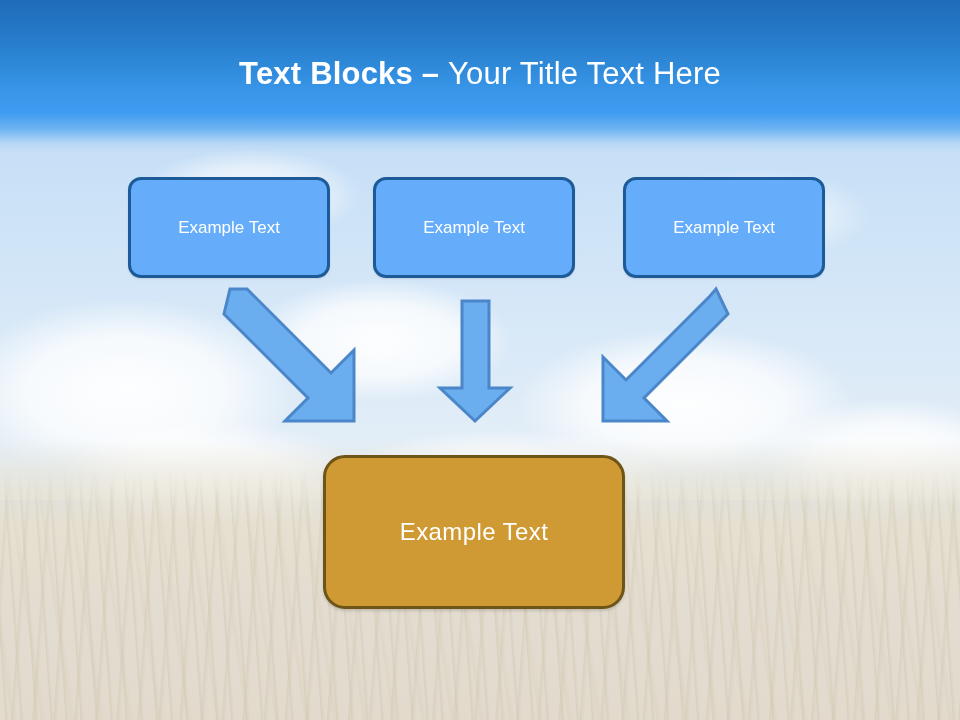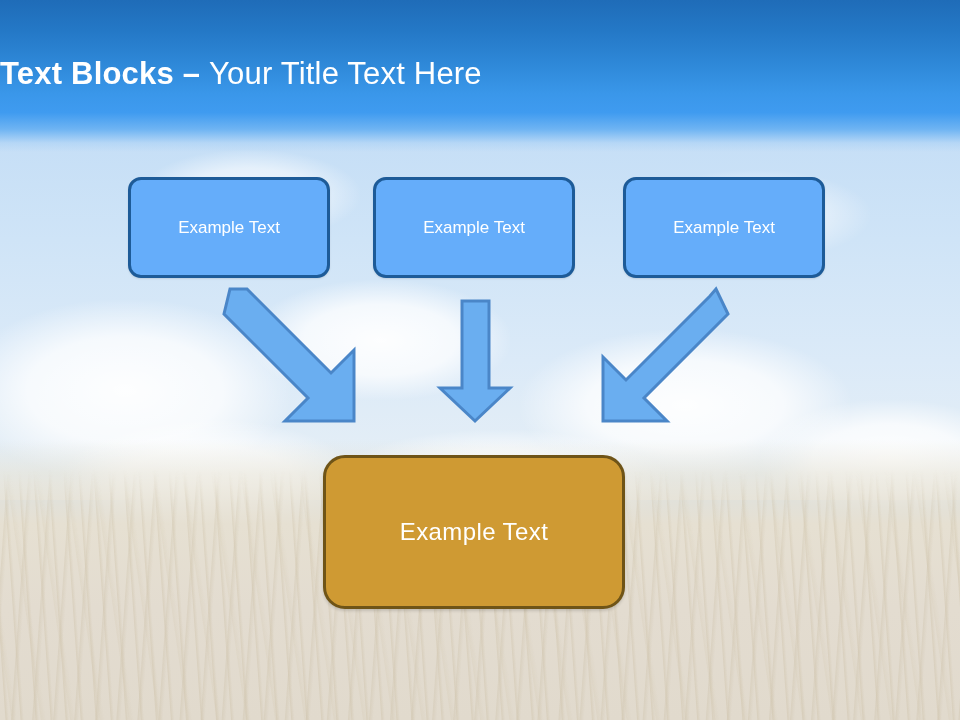--- a/index.html
+++ b/index.html
@@ -95,21 +95,21 @@
         #3a97ea 62%,
         #3f9bf0 74%,
         rgba(86,168,242,0.78) 85%,
         rgba(150,200,245,0.35) 94%,
         rgba(190,218,246,0) 100%);
   }
   .title-text {
     position: absolute;
     left: 0; top: 53px;
     width: 960px;
-    text-align: left;
+    text-align: center;
     color: #ffffff;
     font-size: 31px;
     line-height: 42px;
     letter-spacing: .2px;
     white-space: nowrap;
   }
   .title-text .strong { font-weight: bold; }
   .title-text .light  { font-weight: normal; }
 
   

